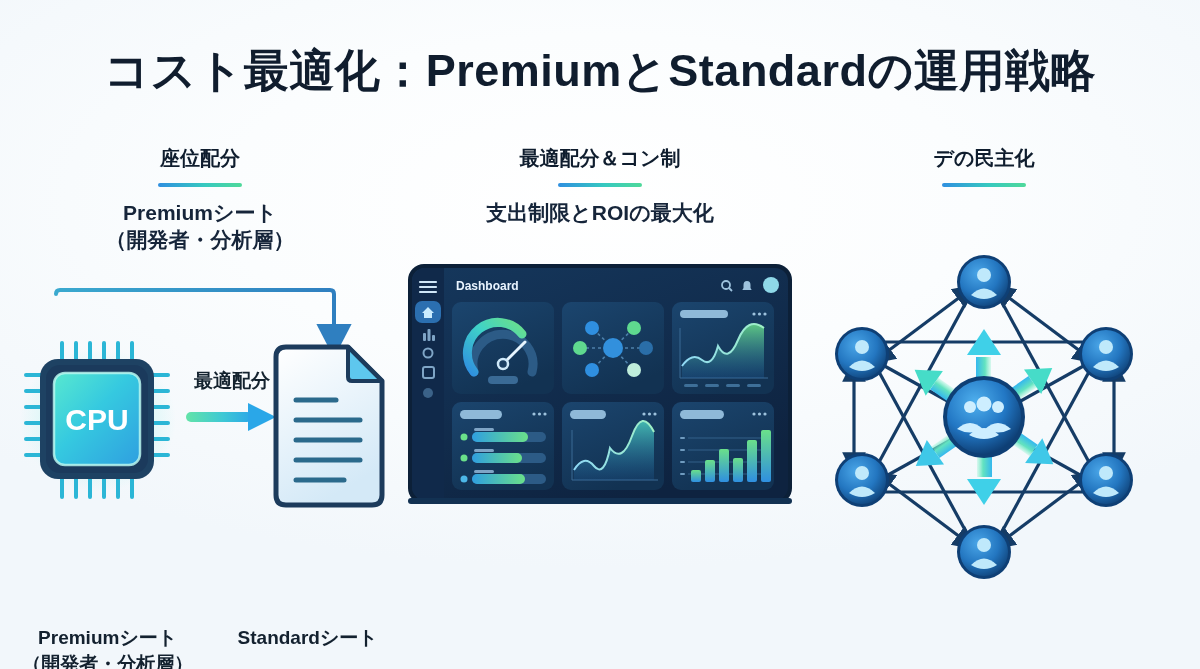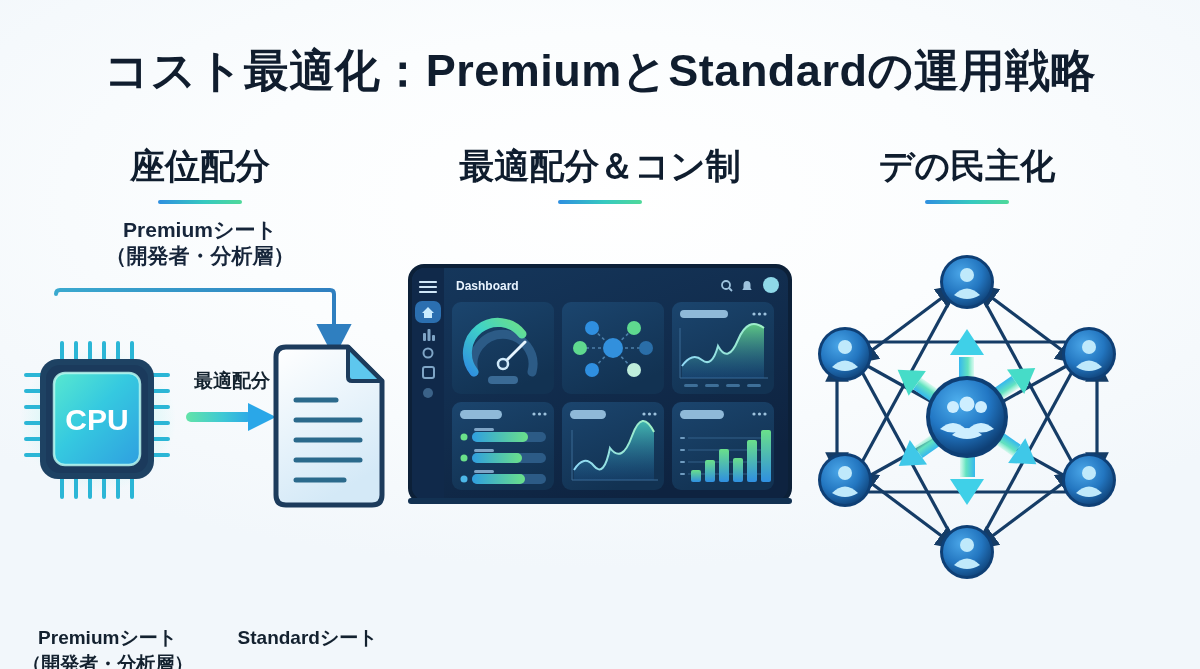--- a/index.html
+++ b/index.html
@@ -18,24 +18,24 @@
   .title{
     position:absolute;left:0;top:34px;width:1200px;text-align:center;
     font-size:45px;font-weight:700;letter-spacing:0.5px;
     color:#101d2e;white-space:nowrap;
   }
 
   
   .col{position:absolute;top:140px;width:400px;height:500px;}
   .col1{left:0;}
   .col2{left:400px;}
-  .col3{left:767px;}
+  .col3{left:784px;}
 
   .col-head{
-    text-align:center;font-size:35px;font-weight:700;color:#0f1d2e;
+    text-align:center;font-size:20px;font-weight:700;color:#0f1d2e;
     line-height:1.1;white-space:nowrap;
   }
   .underline{
     width:84px;height:4px;margin:14px auto 0;border-radius:3px;
     background:linear-gradient(90deg,#2f8fe0 0%,#36c9c0 55%,#4fd99a 100%);
   }
   .col-sub{
     text-align:center;margin-top:13px;font-size:21px;font-weight:700;
     color:#16253a;line-height:1.28;white-space:nowrap;
   }
@@ -174,20 +174,23 @@
       </div>
       <div class="cap">
         <span>Standardシート</span>
       </div>
     </div>
   </div>
 
   <div class="col col2">
     <div class="col-head">最適配分＆コン制</div>
     <div class="underline"></div>
+    <div class="col-sub">
+      <span>支出制限とROIの最大化</span>
+    </div>
 
     <div class="tablet-wrap">
       <svg width="396" height="260" viewBox="0 0 396 260">
         <defs>
           <linearGradient id="tabBg" x1="0" y1="0" x2="0.6" y2="1">
             <stop offset="0" stop-color="#15375c"></stop>
               <stop offset="100%" stop-color="#0e2340"></stop>
           </linearGradient>
           <linearGradient id="cardBg" x1="0" y1="0" x2="0.5" y2="1">
             <stop offset="0" stop-color="#1b456e"></stop>

